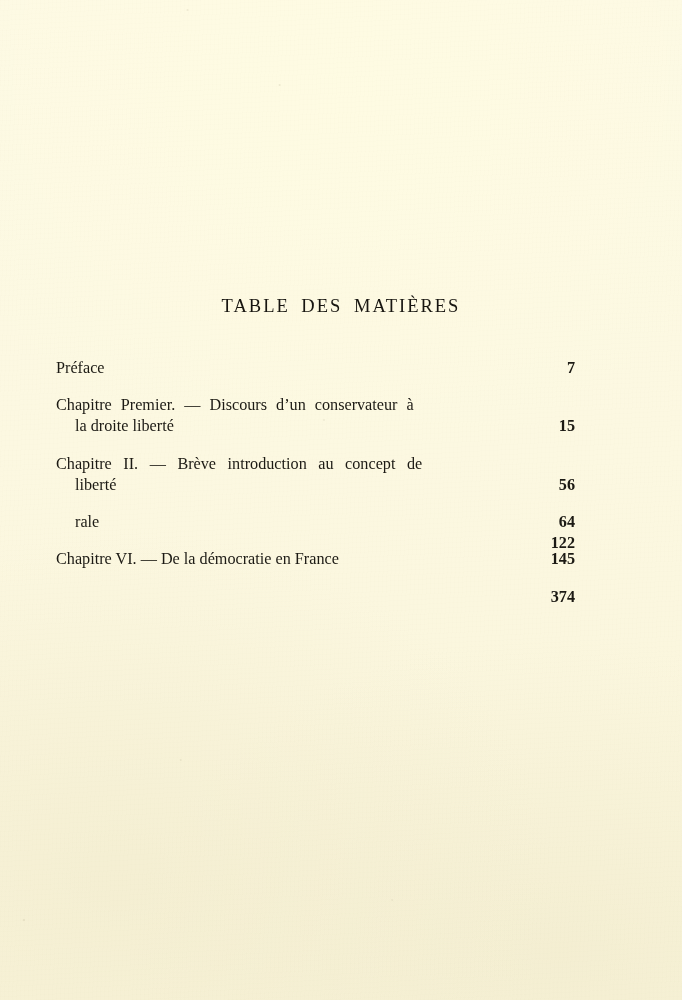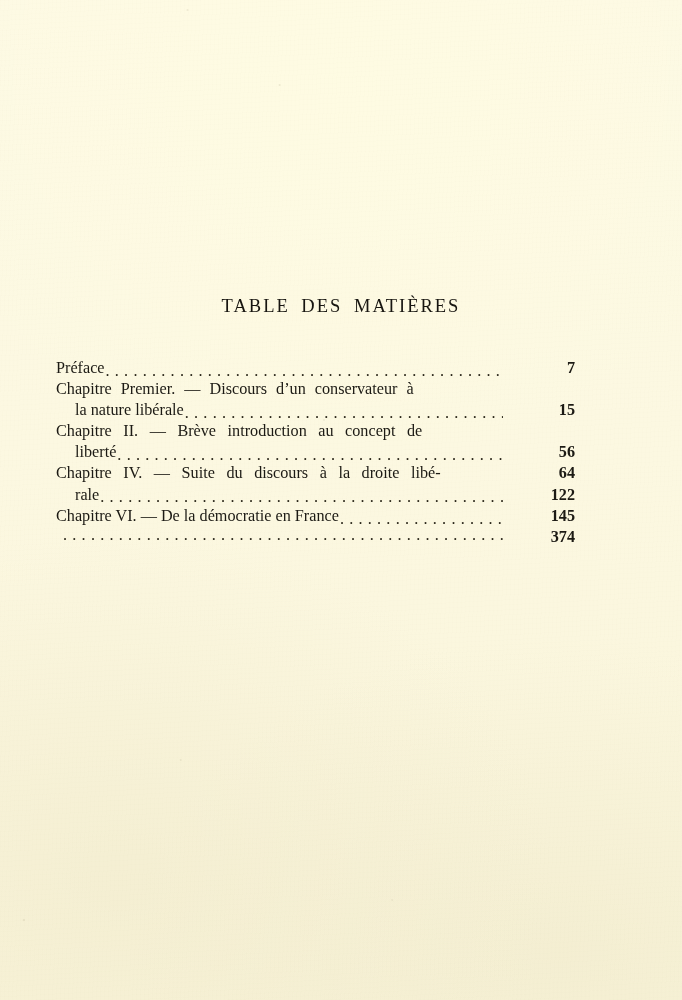--- a/index.html
+++ b/index.html
@@ -95,23 +95,24 @@
   .entry-line {
     display: block;
     white-space: nowrap;
   }
   .entry-line.spread-wide   { word-spacing: 7.5px; }
   .entry-line.spread-mid    { word-spacing: 5.0px; }
 
   
   .leader-row {
     display: flex;
-    align-items: flex-end;
+    align-items: flex-start;
     width: 447px;
     white-space: nowrap;
+    flex-direction: column;
   }
   .leader-row.cont {
     padding-left: 19px;
     width: 428px;
   }
   .leader-label {
     flex: 0 0 auto;
   }
   .leader-dots {
     flex: 1 1 auto;
@@ -163,38 +164,37 @@
       <div class="toc-entry">
         <div class="leader-row">
           <span class="leader-label">Préface</span>
           <span class="leader-dots"></span>
         </div>
         <span class="entry-page line-1">7</span>
       </div>
       <div class="toc-entry">
         <span class="entry-line spread-mid">Chapitre Premier. — Discours d’un conservateur à</span>
         <div class="leader-row cont">
-          <span class="leader-label">la nature libérale</span>
+          <span class="leader-label">la droite liberté</span>
           <span class="leader-dots"></span>
         </div>
         <span class="entry-page line-2">15</span>
       </div>
       <div class="toc-entry">
         <span class="entry-line spread-wide">Chapitre II. — Brève introduction au concept de</span>
         <div class="leader-row cont">
           <span class="leader-label">liberté</span>
           <span class="leader-dots"></span>
         </div>
         <span class="entry-page line-2">56</span>
       </div>
       <div class="toc-entry">
         <span class="entry-page line-1">64</span>
       </div>
       <div class="toc-entry">
-        <span class="entry-line spread-wide">Chapitre IV. — Suite du discours à la droite libé-</span>
         <div class="leader-row cont">
           <span class="leader-label">rale</span>
           <span class="leader-dots"></span>
         </div>
         <span class="entry-page line-2">122</span>
       </div>
       <div class="toc-entry">
         <div class="leader-row">
           <span class="leader-label">Chapitre VI. — De la démocratie en France</span>
           <span class="leader-dots"></span>

